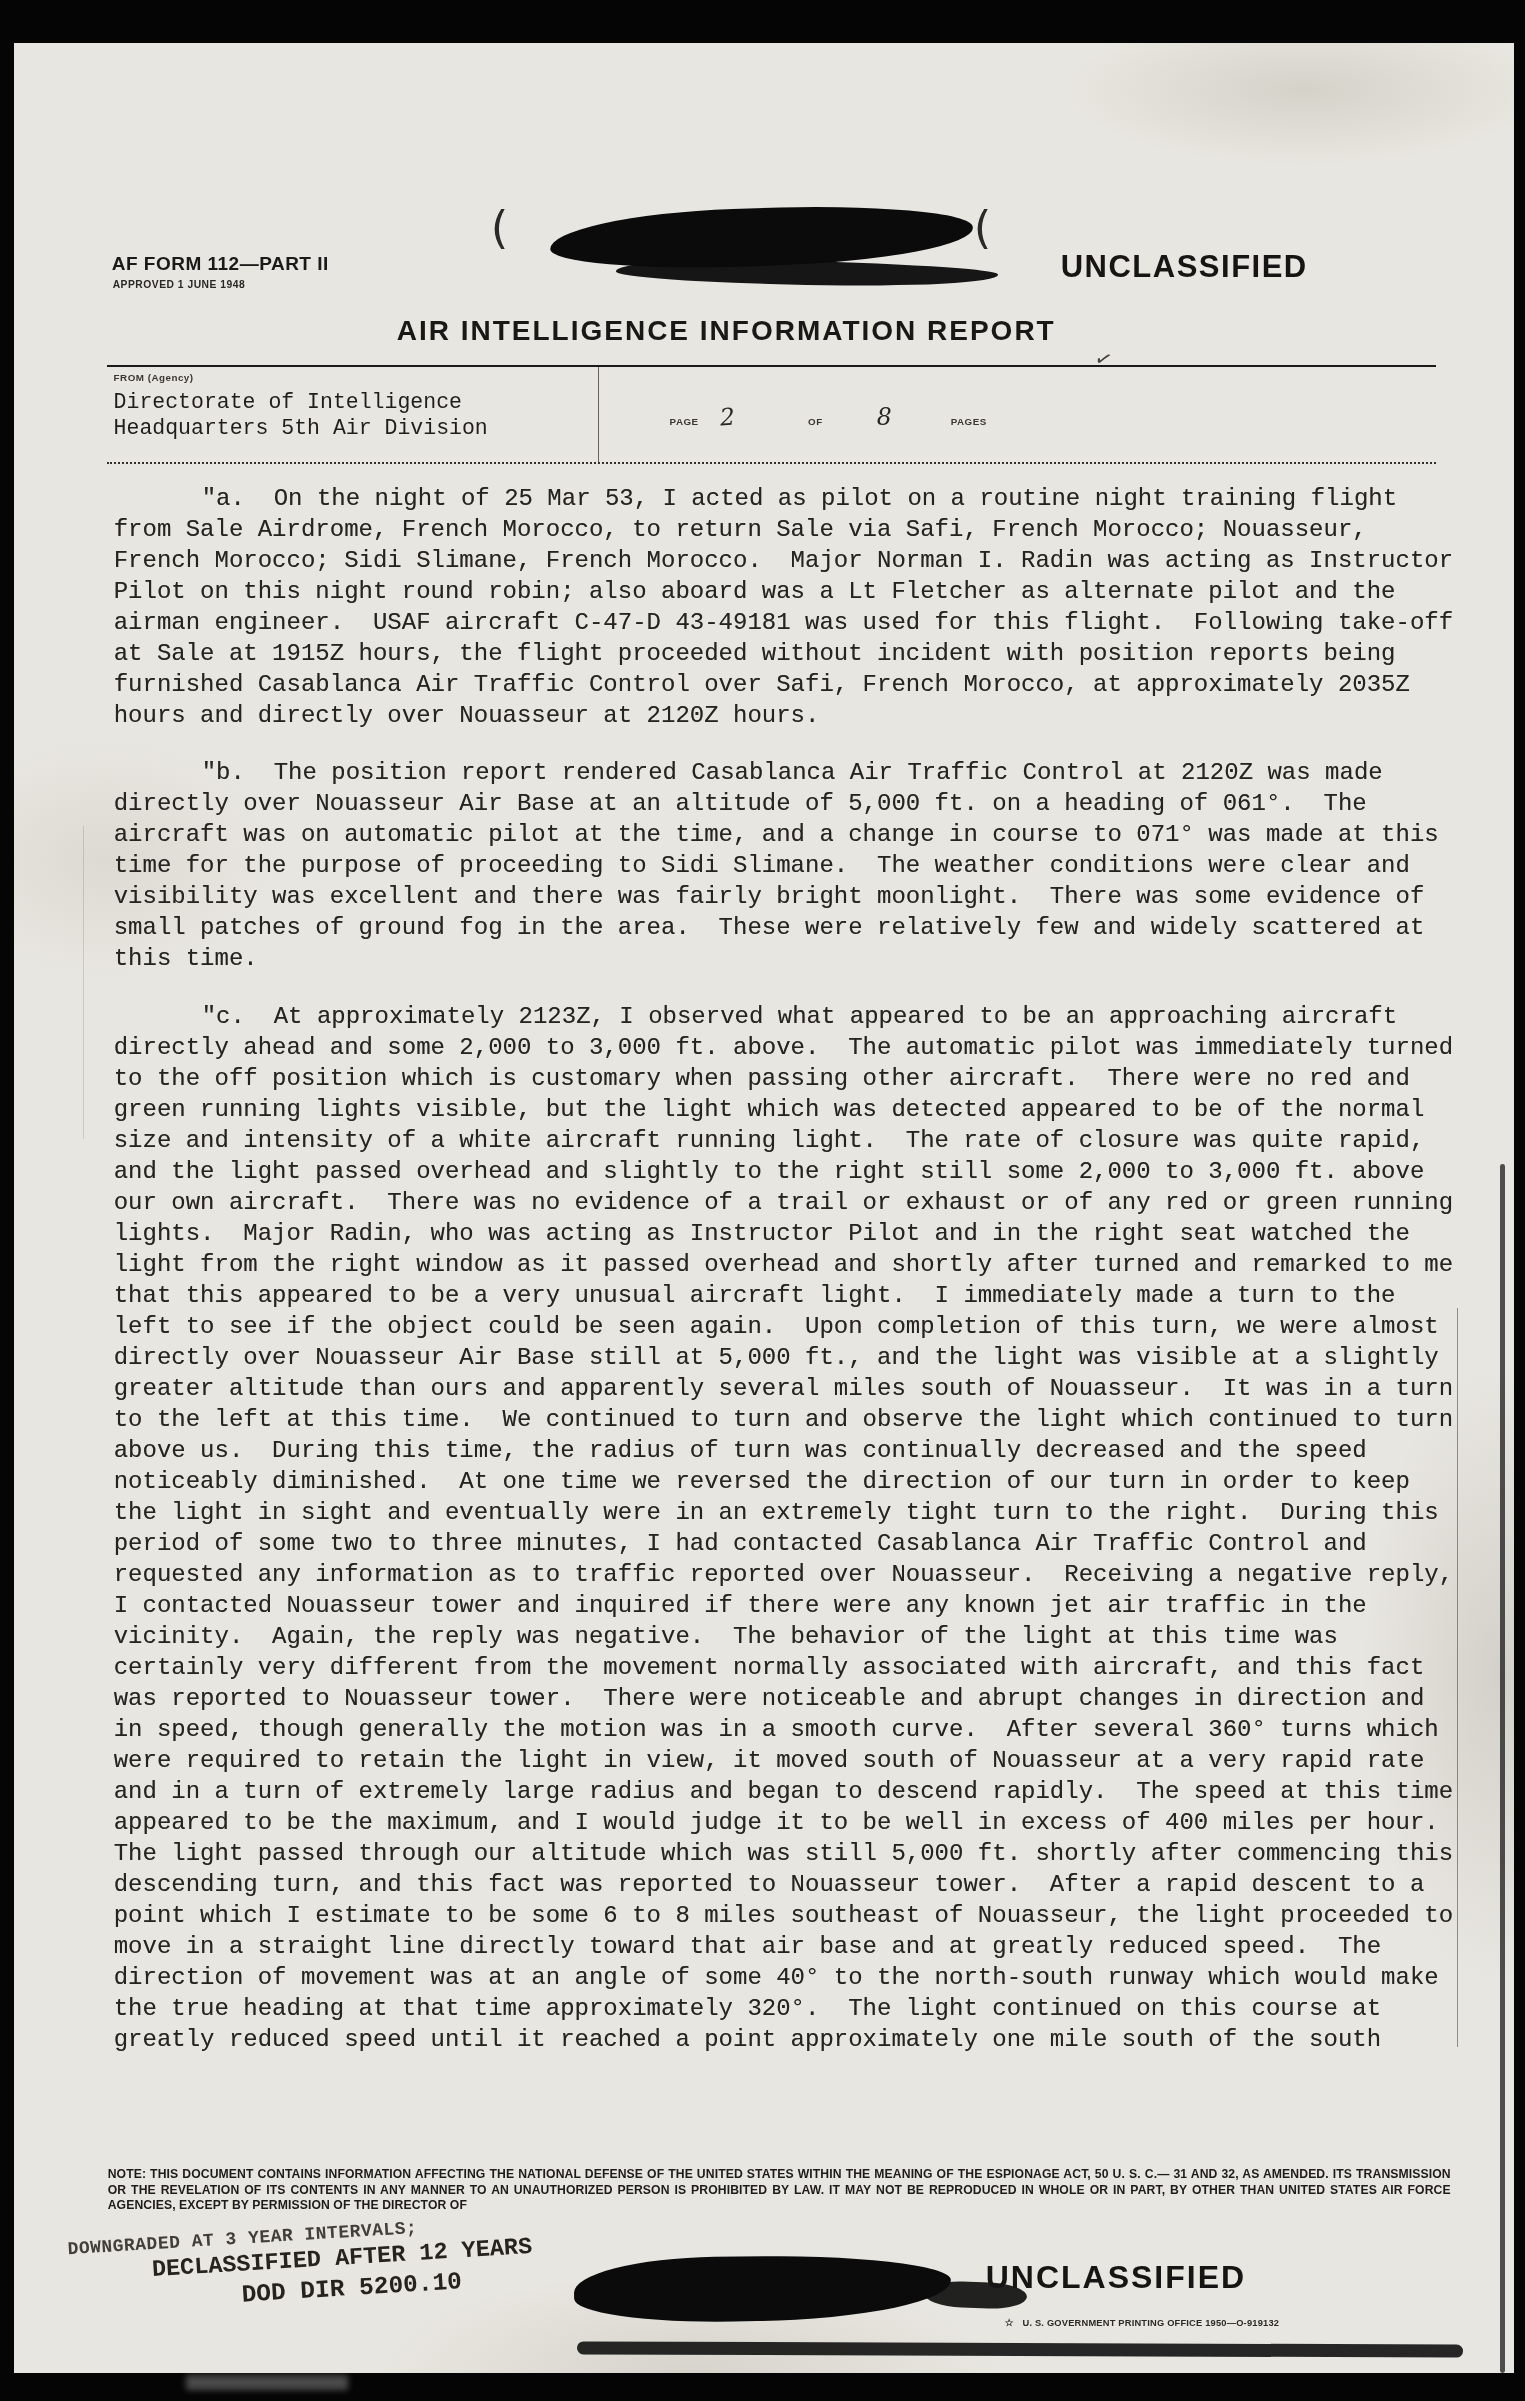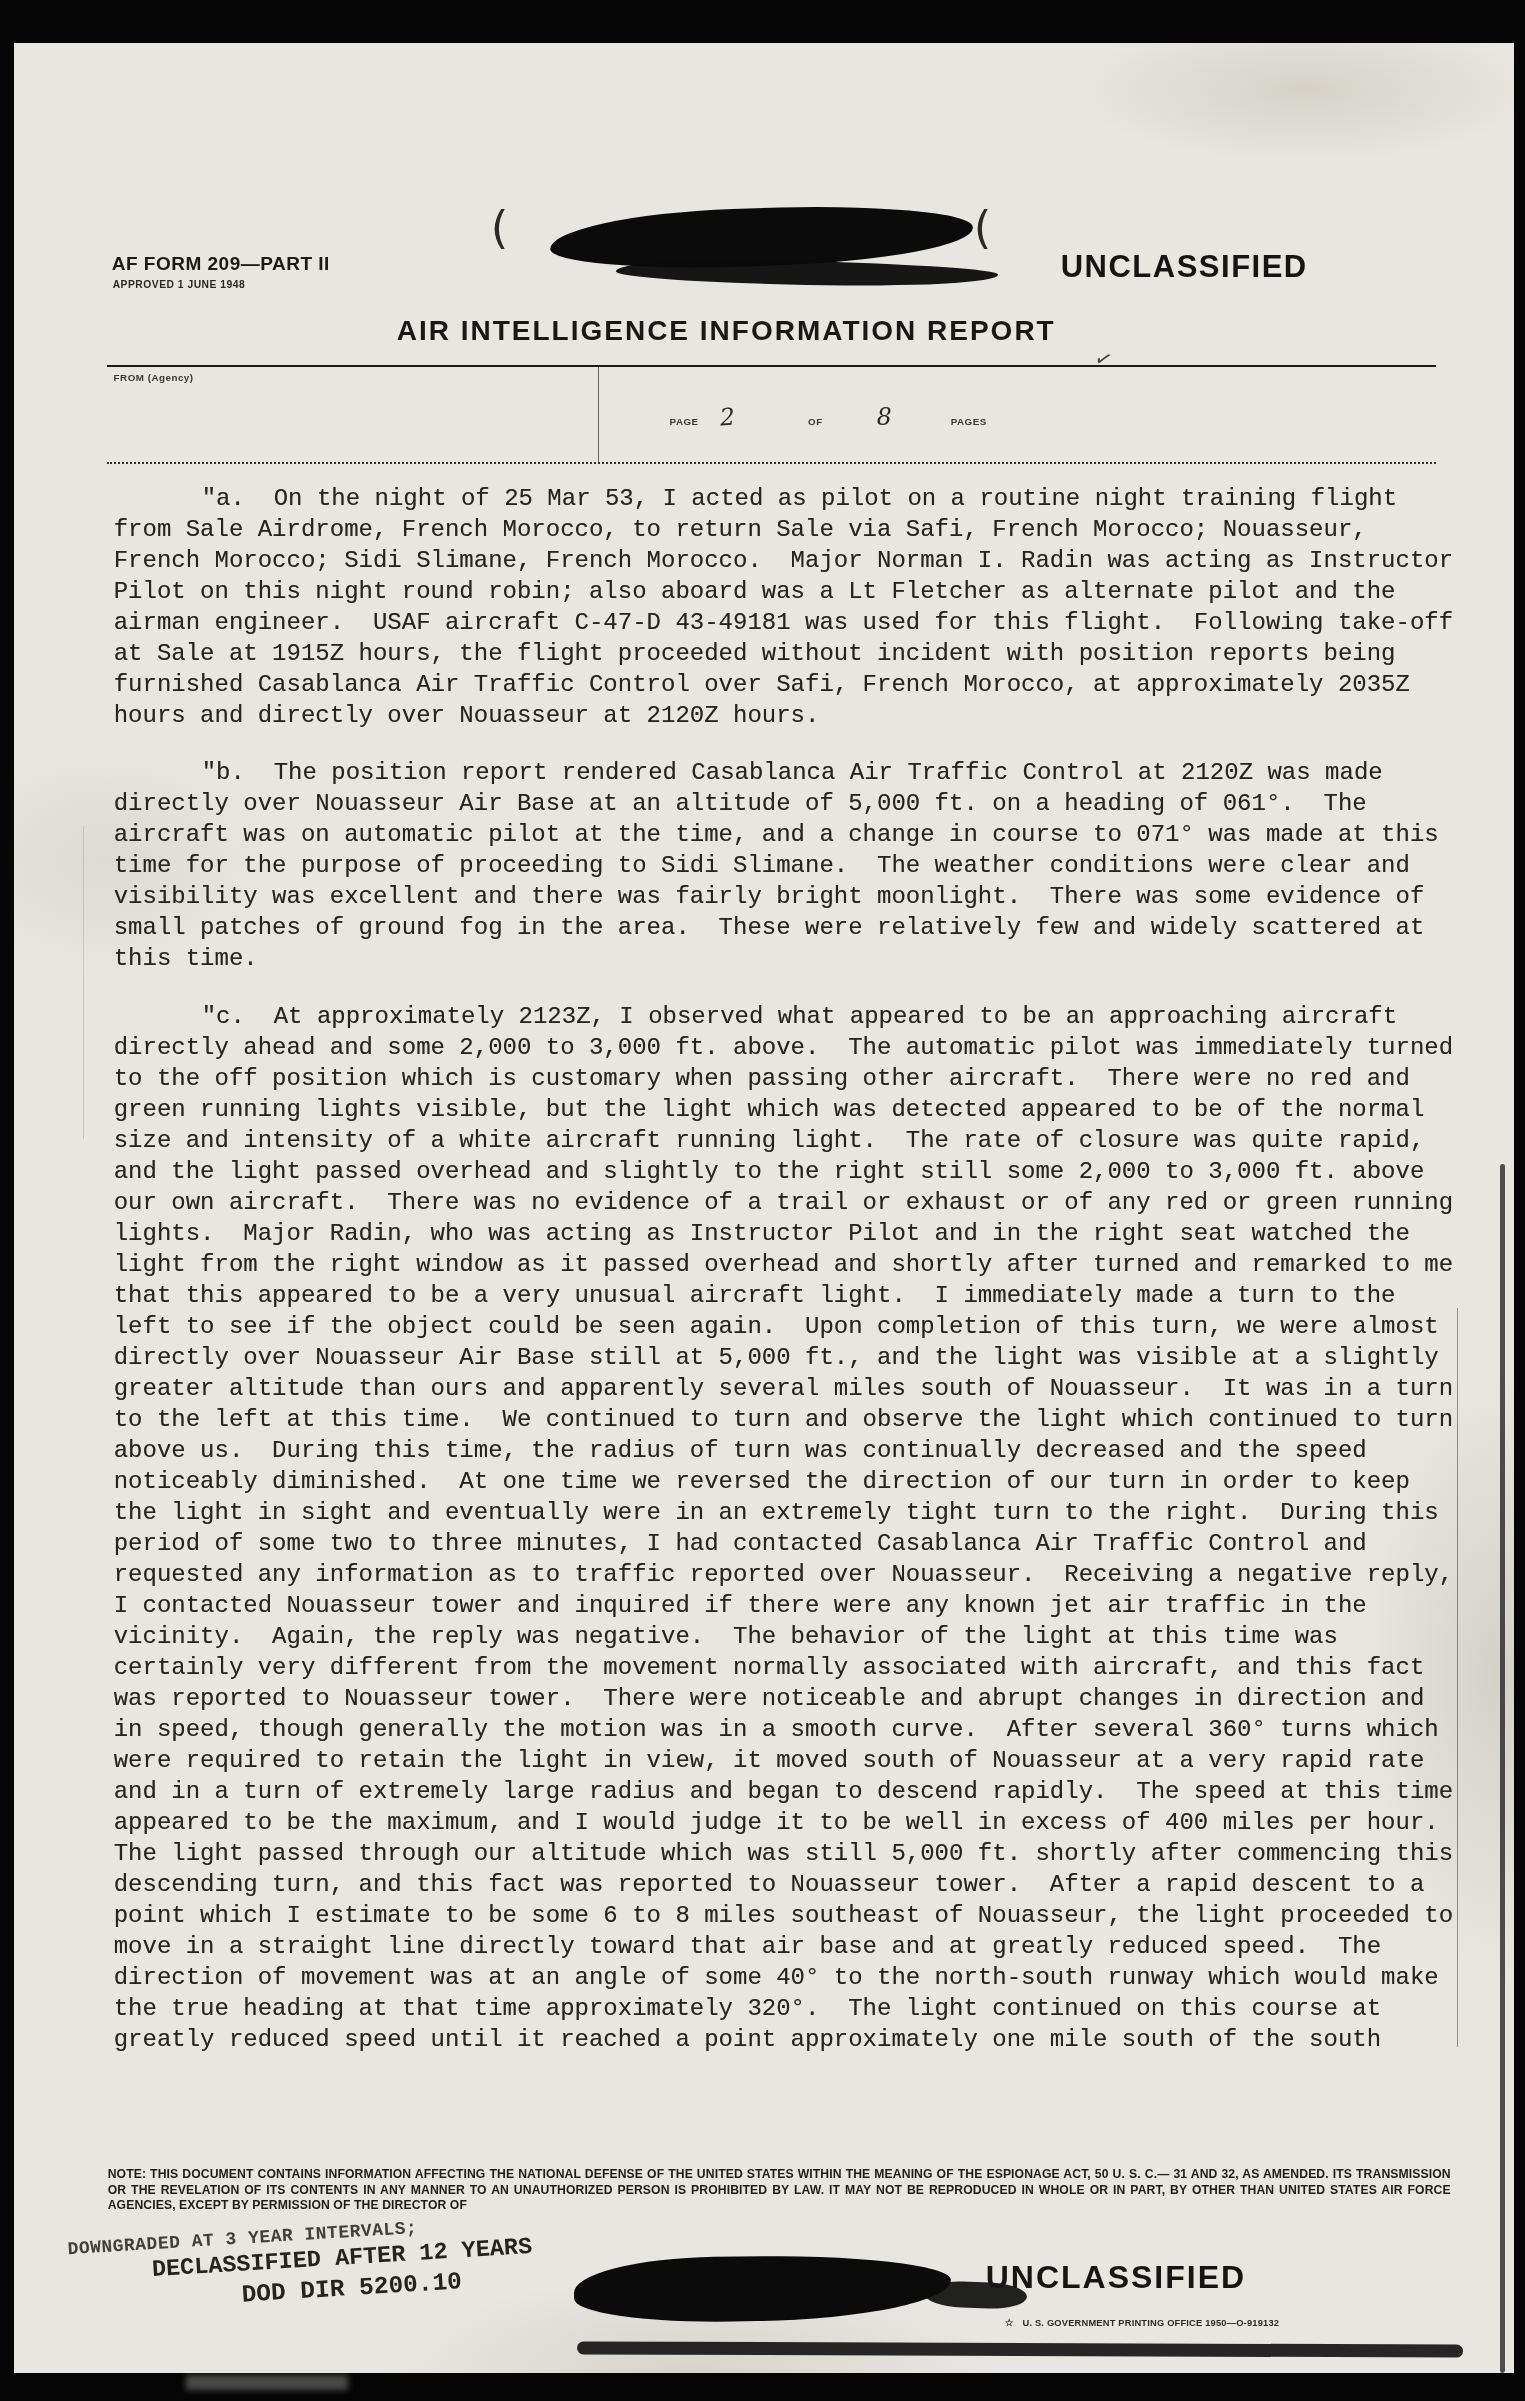--- a/index.html
+++ b/index.html
@@ -88,32 +88,36 @@
   .fold-line-left { position:absolute; left:69px; top:783px; width:1px; height:313px; background:rgba(40,38,35,.15); }
   .edge-dark-right { position:absolute; left:1486px; top:1121px; width:4.9px; height:1209px; background:#0c0c0c; opacity:.7; border-radius:2.4px; }
   .band-smudge { position:absolute; left:186px; top:2375px; width:162px; height:14.7px; background:rgba(255,255,255,.28); filter:blur(3.4px); }
 </style>
 </head>
 <body>
 
 <div class="page">
   <div class="paper">
 
-    <div class="form-id">AF FORM 209—PART II</div>
+    <div class="form-id">AF FORM 112—PART II</div>
     <div class="form-approved">APPROVED 1 JUNE 1948</div>
     <span class="paren paren-l">(</span>
     <div class="redact redact-top"></div>
     <div class="redact redact-top-tail"></div>
     <span class="paren paren-r">(</span>
     <div class="classification classification-top">UNCLASSIFIED</div>
     <div class="doc-title">AIR INTELLIGENCE INFORMATION REPORT</div>
 
     <div class="info-table">
       <div class="cell from-cell">
         <div class="cell-label">FROM (Agency)</div>
+        <div class="from-value mono">
+          <div>Directorate of Intelligence</div>
+          <div>Headquarters 5th Air Division</div>
+        </div>
       </div>
       <div class="cell page-cell">
         <div class="page-cell-inner">
           <span class="small-label lbl-page">PAGE</span>
           <span class="hand page-num num-page">2</span>
           <span class="small-label lbl-of">OF</span>
           <span class="hand num-pages">8</span>
           <span class="small-label lbl-pages">PAGES</span>
         </div>
       </div>

